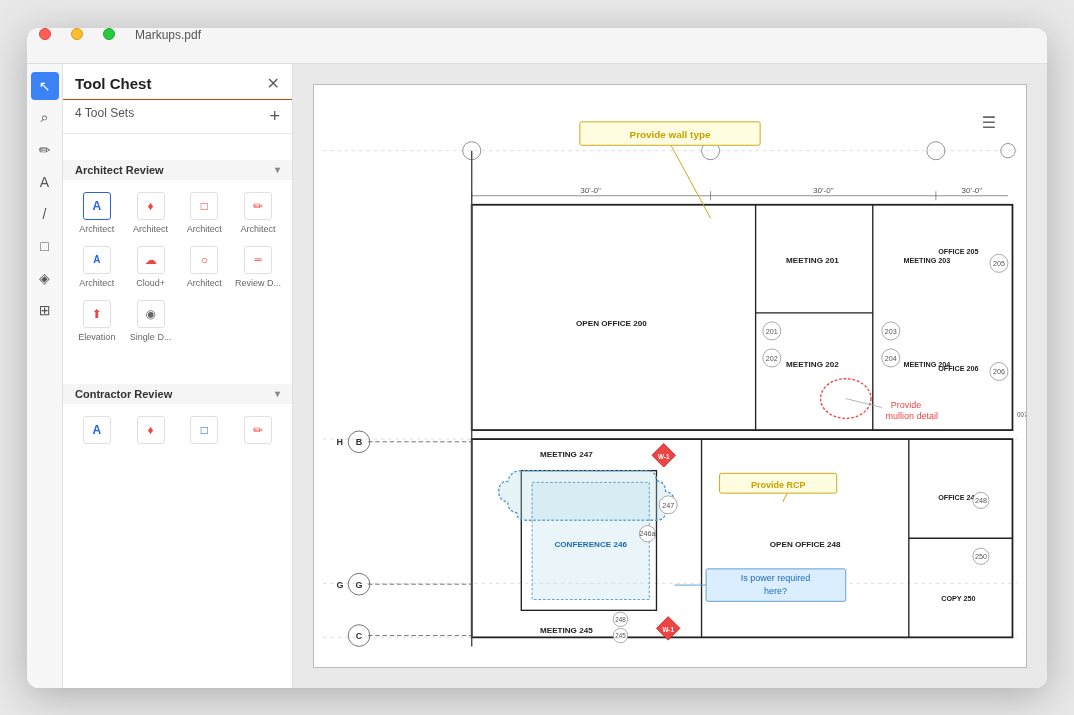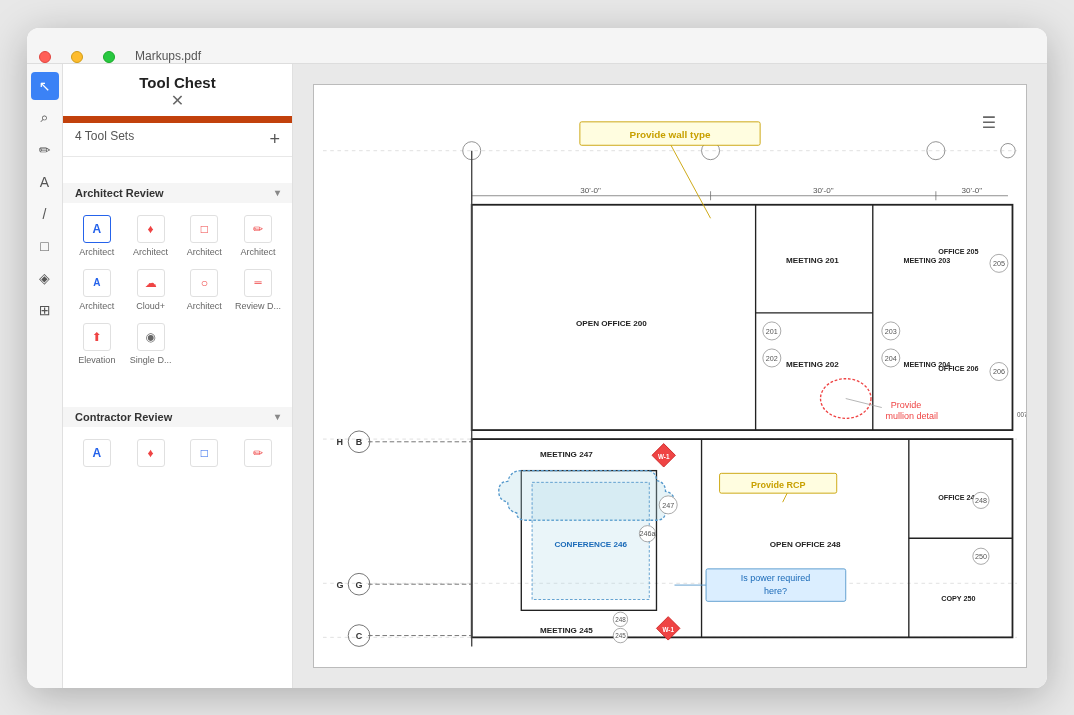--- a/index.html
+++ b/index.html
@@ -20,21 +20,21 @@
       box-shadow: 0 8px 40px rgba(0,0,0,0.25);
       overflow: hidden;
       display: flex;
       flex-direction: column;
     }
     .title-bar {
       height: 36px;
       background: #f5f5f5;
       border-bottom: 1px solid #ddd;
       display: flex;
-      align-items: flex-end;
+      align-items: flex-start;
       padding: 0 12px;
       gap: 20px;
     }
     .title-bar-close {
       width: 12px; height: 12px;
       border-radius: 50%;
       background: #ff5f57;
       border: 1px solid #e0443e;
     }
     .title-bar-filename {
@@ -76,22 +76,21 @@
       border-right: 1px solid #e0e0e0;
       display: flex;
       flex-direction: column;
       overflow: hidden;
     }
     .panel-header {
       display: flex;
       align-items: center;
       justify-content: space-between;
       padding: 10px 12px 6px;
-      border-bottom: 7px solid #c2410c;
-      flex-direction: column;
+      border-bottom: 1px solid #c2410c;
     }
     .panel-title {
       font-size: 15px;
       font-weight: 600;
       color: #222;
     }
     .panel-close {
       cursor: pointer;
       color: #666;
       font-size: 16px;

